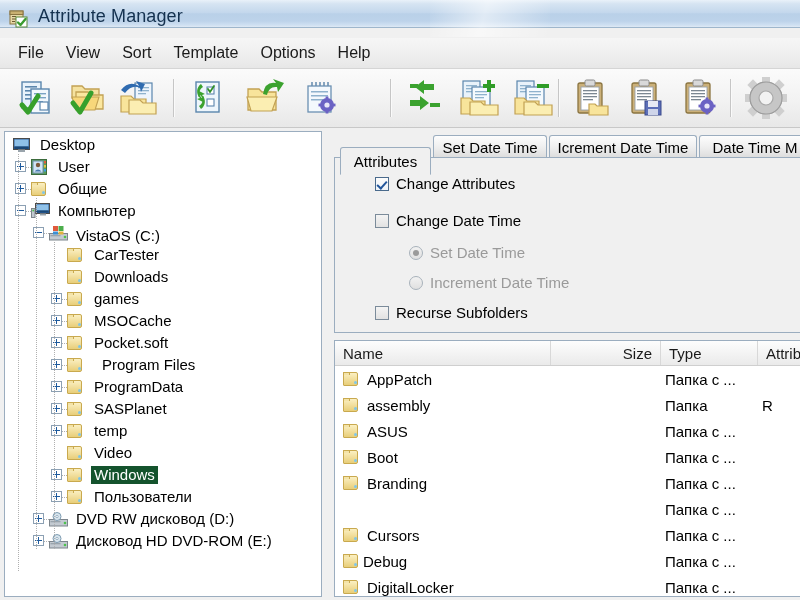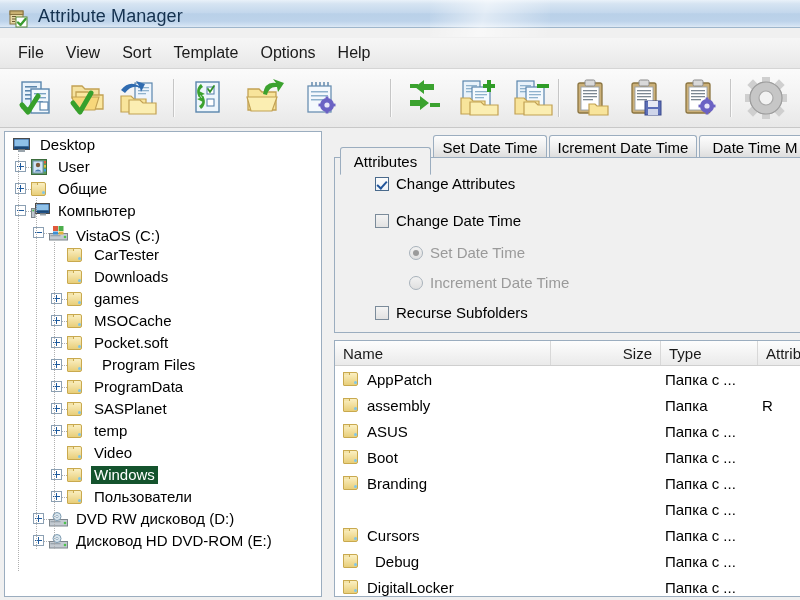--- a/index.html
+++ b/index.html
@@ -852,21 +852,21 @@
             <span style="position: absolute; left: 330px; font-size: 15px; color: rgb(0, 0, 0); white-space: nowrap;">Папка с ...</span>
             <span style="position: absolute; left: 427px; font-size: 15px; color: rgb(0, 0, 0);"></span>
           </div>
           <div class="fl-row">
             <span style="position: absolute; left: 8px; display: flex; align-items: center; font-size: 15px; color: rgb(0, 0, 0);">
               <span class="folder">
                 <span class="back"></span>
                 <span class="tabtop"></span>
                 <span class="dot"></span>
               </span>
-              <span style="margin-left: 16px;">Debug</span>
+              <span style="margin-left: 4px;">Debug</span>
             </span>
             <span style="position: absolute; left: 216px; width: 102px; text-align: right; font-size: 15px; color: rgb(0, 0, 0);"></span>
             <span style="position: absolute; left: 330px; font-size: 15px; color: rgb(0, 0, 0); white-space: nowrap;">Папка с ...</span>
             <span style="position: absolute; left: 427px; font-size: 15px; color: rgb(0, 0, 0);"></span>
           </div>
           <div class="fl-row">
             <span style="position: absolute; left: 8px; display: flex; align-items: center; font-size: 15px; color: rgb(0, 0, 0);">
               <span class="folder">
                 <span class="back"></span>
                 <span class="tabtop"></span>

